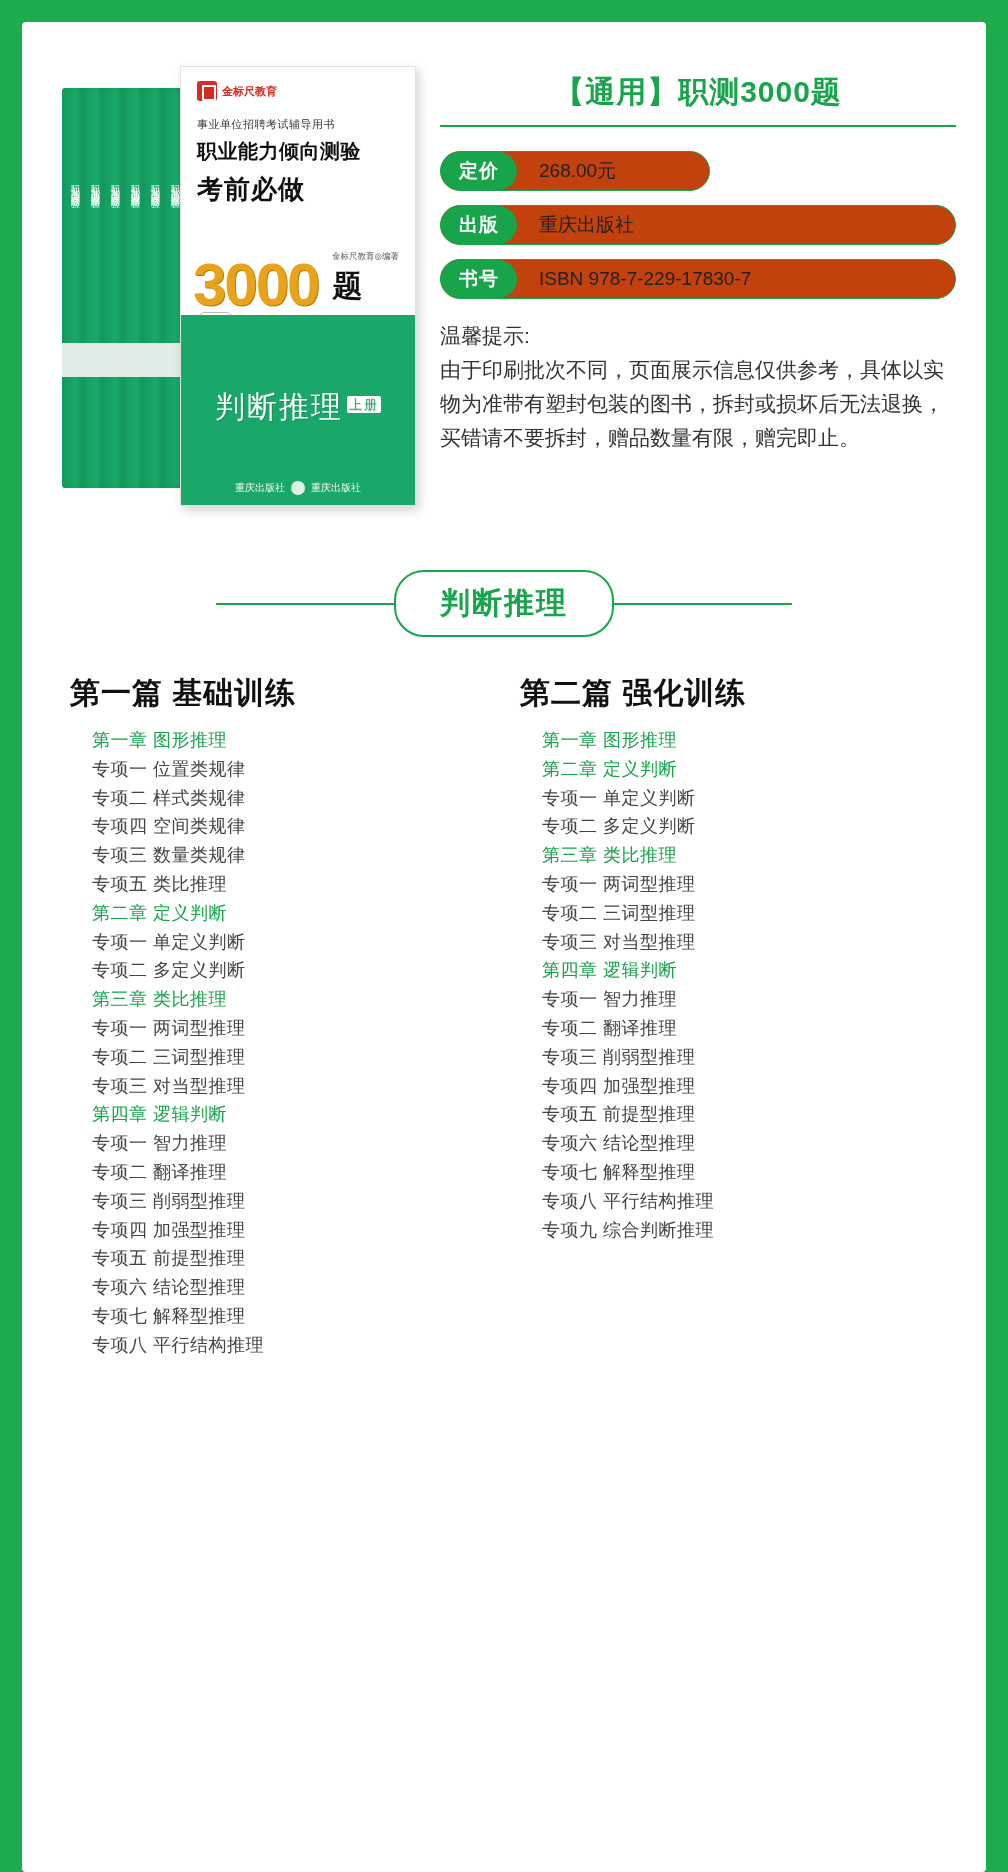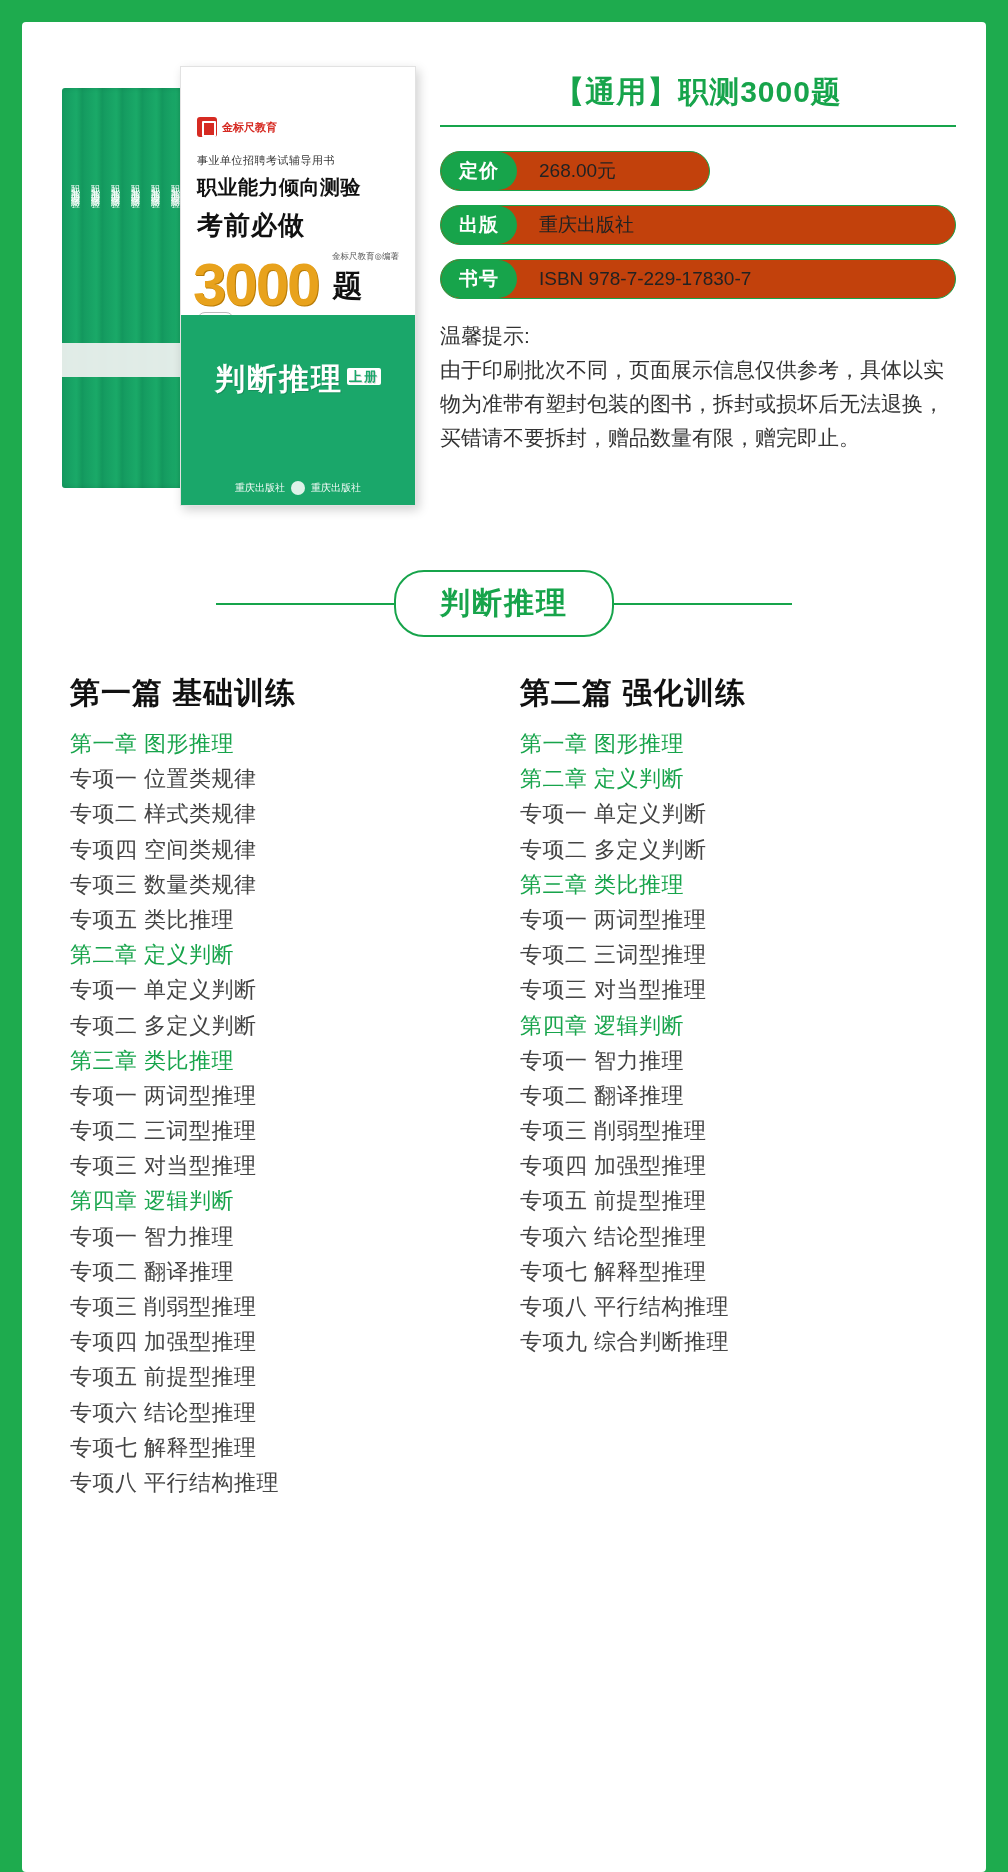--- a/index.html
+++ b/index.html
@@ -86,21 +86,20 @@
     padding: 14px 16px 0 16px;
     height: 248px;
     background: #fff;
     position: relative;
   }
   .logo {
     display: flex;
     align-items: center;
     gap: 5px;
     margin-bottom: 16px;
-    margin-top: 36px;
   }
   .logo-mark {
     width: 20px; height: 20px;
     background: #d62a22;
     border-radius: 3px;
     position: relative;
   }
   .logo-mark:after{
     content:"";
     position:absolute; left:5px; top:4px;
@@ -134,25 +133,26 @@
   }
   .cover-bottom {
     height: 192px;
     background: #1aa76a;
     position: relative;
     padding-top: 44px;
     text-align: center;
   }
   .cover-subject {
     font-size: 30px;
-    font-weight: bold;
+    font-weight: normal;
     color: #ffffff;
     letter-spacing: 2px;
     text-shadow: 1px 1px 0 rgba(0,0,0,.15);
     display:inline-block;
+    margin-top:28px;
   }
   .cover-subject .sq{
     display:inline-block;
     background:#fff; color:#1aa76a;
     font-size:13px; line-height:15px;
     padding:1px 2px; margin-left:4px;
     vertical-align: 8px;
     border-radius:2px;
   }
   .pub-row {
@@ -250,25 +250,26 @@
   }
   .toc-col { flex: 1; }
   .toc-head {
     font-size: 30px;
     font-weight: bold;
     color: #111;
     letter-spacing: 1px;
     margin-bottom: 12px;
   }
   .toc-item {
-    font-size: 22px;
+    font-size: 18px;
     line-height: 1.60;
     color: #444;
     letter-spacing: .5px;
     white-space: nowrap;
+    margin-left: 22px;
   }
   .toc-item.chapter {
     color: #17a44b;
   }
 </style>
 </head>
 <body>
 
 <div class="page">
 

